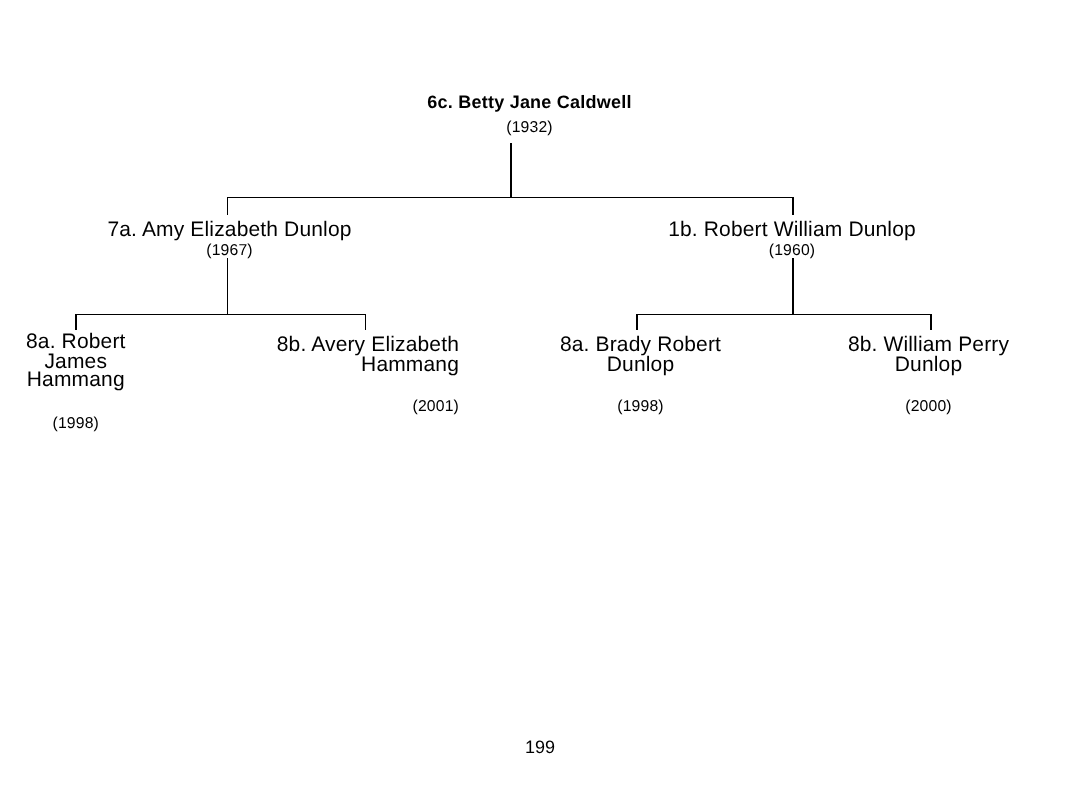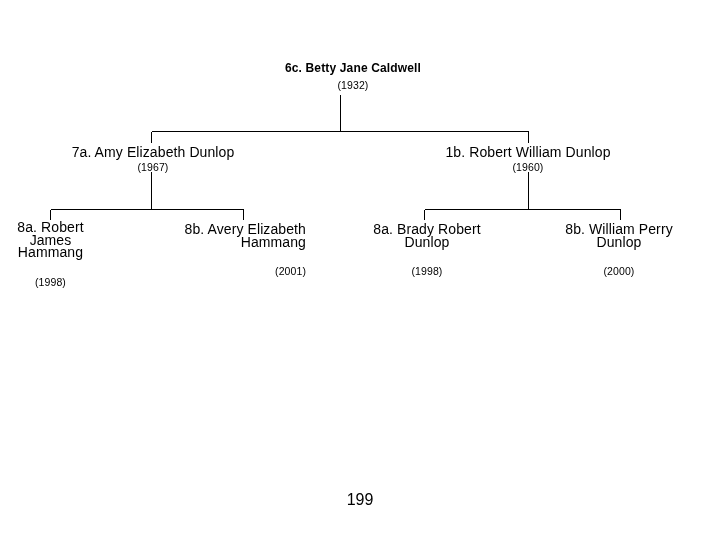--- a/index.html
+++ b/index.html
@@ -63,21 +63,21 @@
   #node-8a-hammang  { left: 0px;   top: 221px; width: 101px; }
   #node-8b-hammang  { left: 182px; top: 223px; width: 124px; text-align: right; }
   #node-8a-dunlop   { left: 368px; top: 223px; width: 118px; }
   #node-8b-dunlop   { left: 557px; top: 223px; width: 124px; }
   #page-number {
     position: absolute;
     left: 0;
     top: 491px;
     width: 720px;
     text-align: center;
-    font-size: 16px;
+    font-size: 12px;
     color: #000000;
   }
 </style>
 </head>
 <body>
 
 <div id="page">
 
   <svg id="connectors" viewBox="0 0 720 540" xmlns="http://www.w3.org/2000/svg">
     <g stroke="#000000" stroke-width="1" fill="none" shape-rendering="crispEdges">

